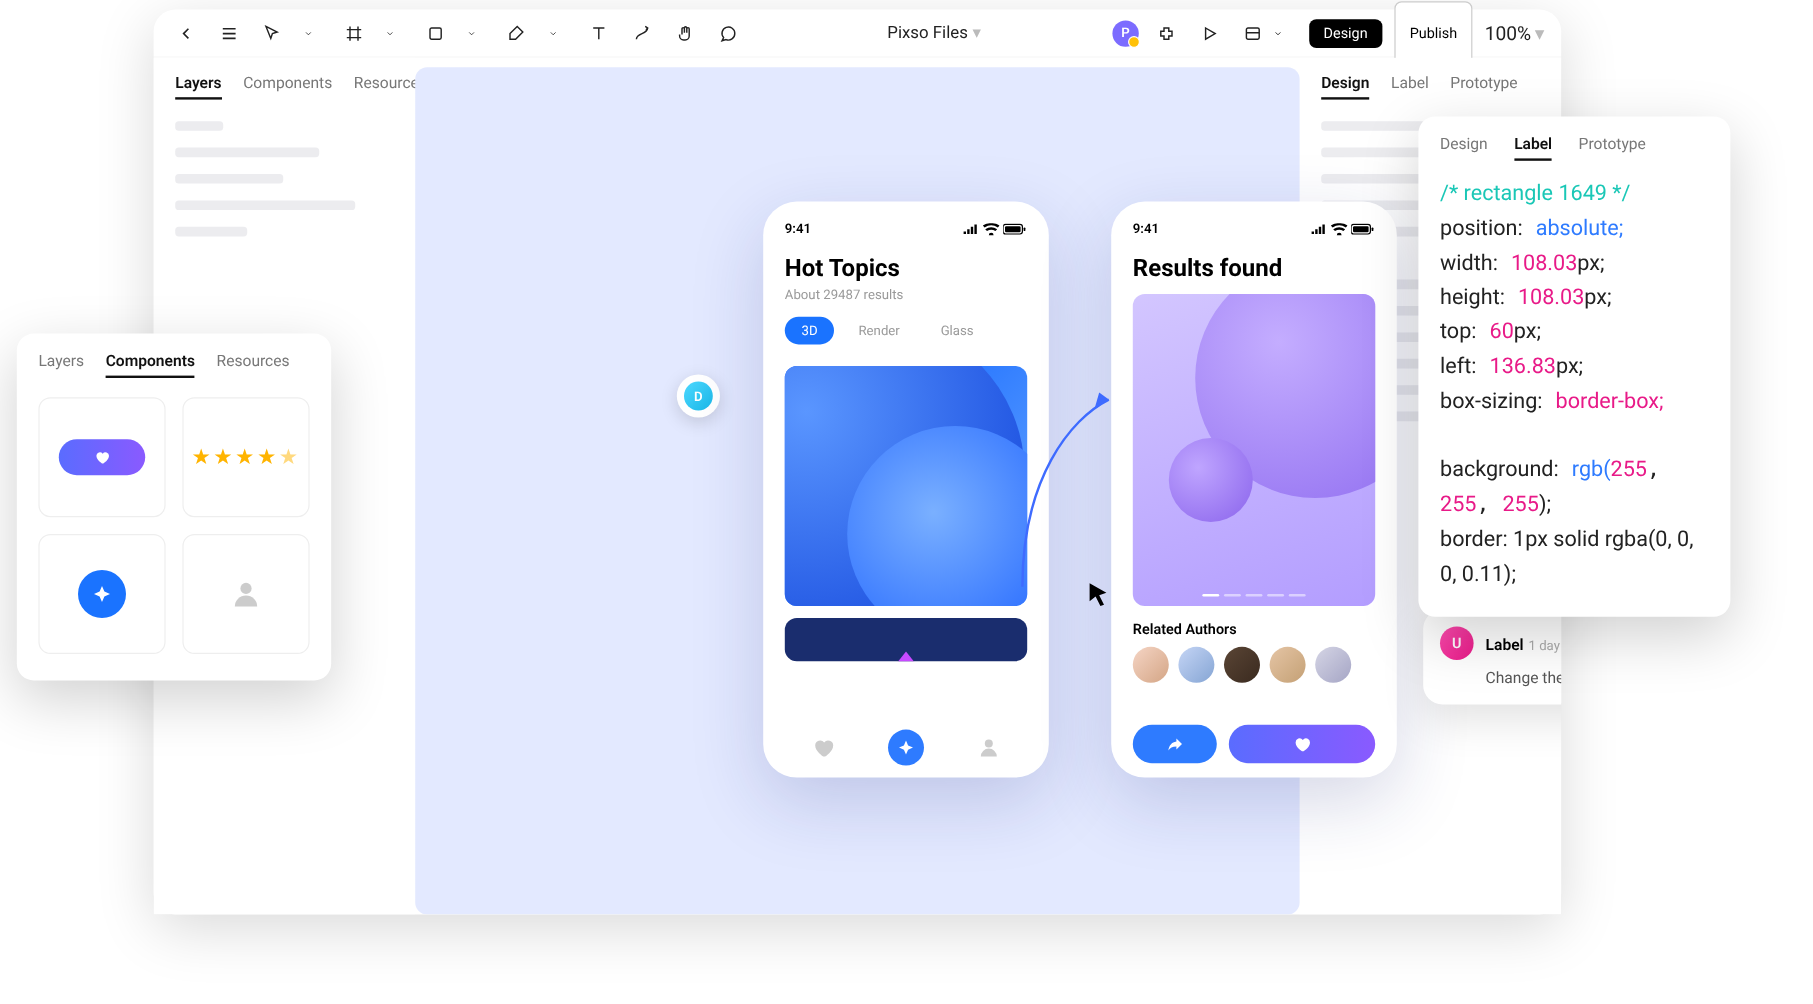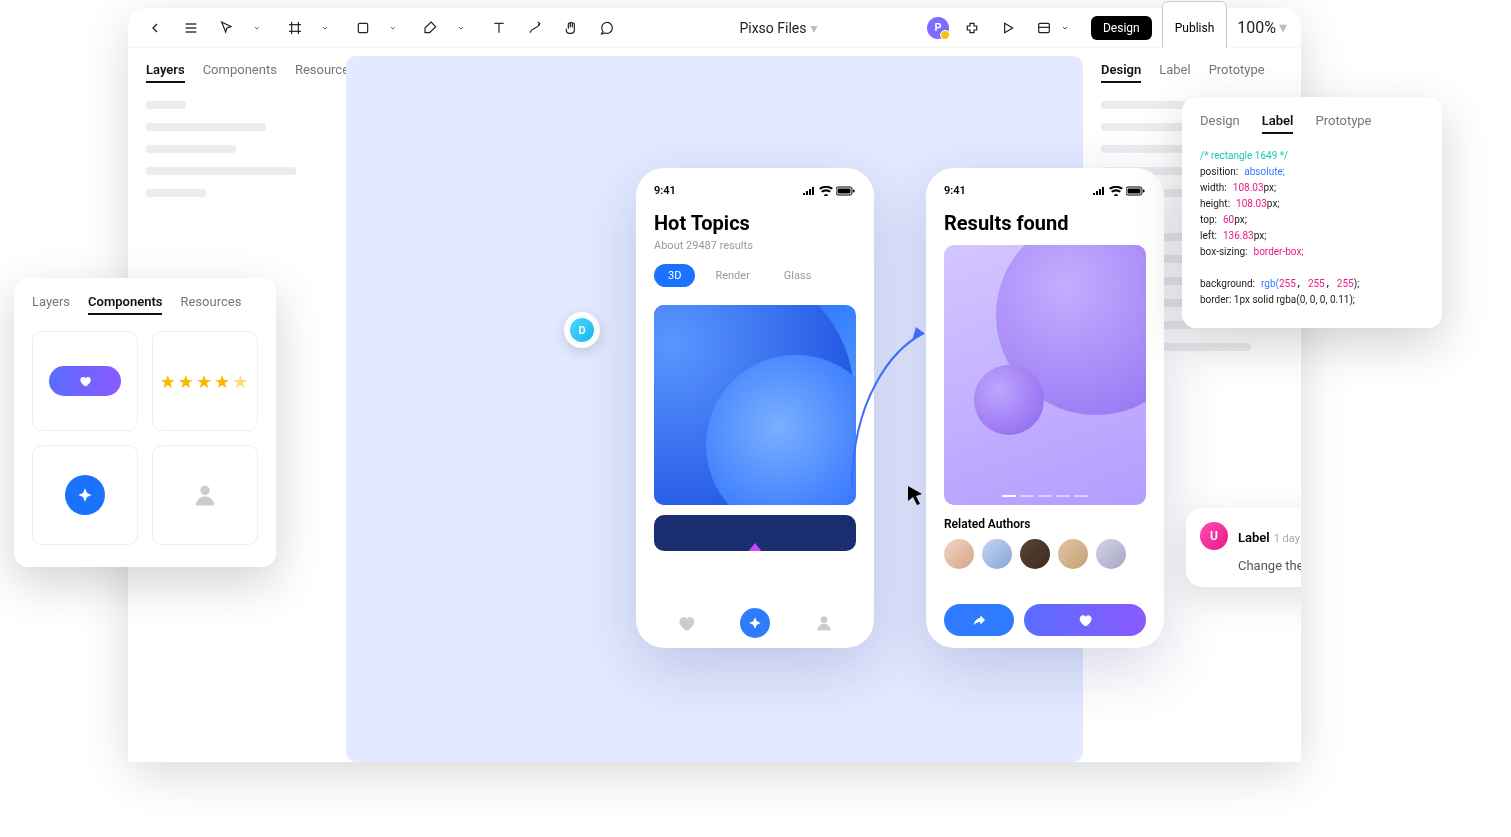--- a/index.html
+++ b/index.html
@@ -84,21 +84,21 @@
 .comp-grid{ display:grid; grid-template-columns:1fr 1fr; gap:14px;}
 .comp-cell{ height:100px; border:1px solid #eee; border-radius:10px; display:flex; align-items:center; justify-content:center;}
 .heart-chip{ width:72px;height:30px;border-radius:15px;background:linear-gradient(90deg,#5a6cff,#8a5aff);display:flex;align-items:center;justify-content:center;color:#fff;}
 .stars{ color:#ffb400; font-size:18px; letter-spacing:2px;}
 .compass{ width:40px;height:40px;border-radius:50%;background:#1a73ff;display:flex;align-items:center;justify-content:center;color:#fff;}
 .person-ic{ color:#ccc; }
 
 .float-code{ position:absolute; left:1182px; top:97px; width:260px; background:#fff; border-radius:14px; box-shadow:0 16px 48px rgba(0,0,0,0.18); padding:16px 18px 20px; }
 .code-tabs{ display:flex; gap:22px; font-size:13px; color:#777; margin-bottom:14px;}
 .code-tabs .active{ color:#111; font-weight:600; border-bottom:2px solid #111; padding-bottom:4px;}
-.code-block{ font-family:ui-monospace,Menlo,Consolas,monospace; font-size:10px; line-height:1.6; color:#222; white-space:pre-wrap;}
+.code-block{ font-family:ui-monospace,Menlo,Consolas,monospace; font-size:18px; line-height:1.6; color:#222; white-space:pre-wrap;}
 .tk-c{color:#1ac7b6;} .tk-k{color:#2e7bff;} .tk-n{color:#e81a88;}
 </style>
 </head>
 <body>
 
 <div class="app-window">
 
   <div class="toolbar">
     <div class="t-icon">
         <svg viewBox="0 0 24 24" fill="none" stroke="currentColor" stroke-width="2">

